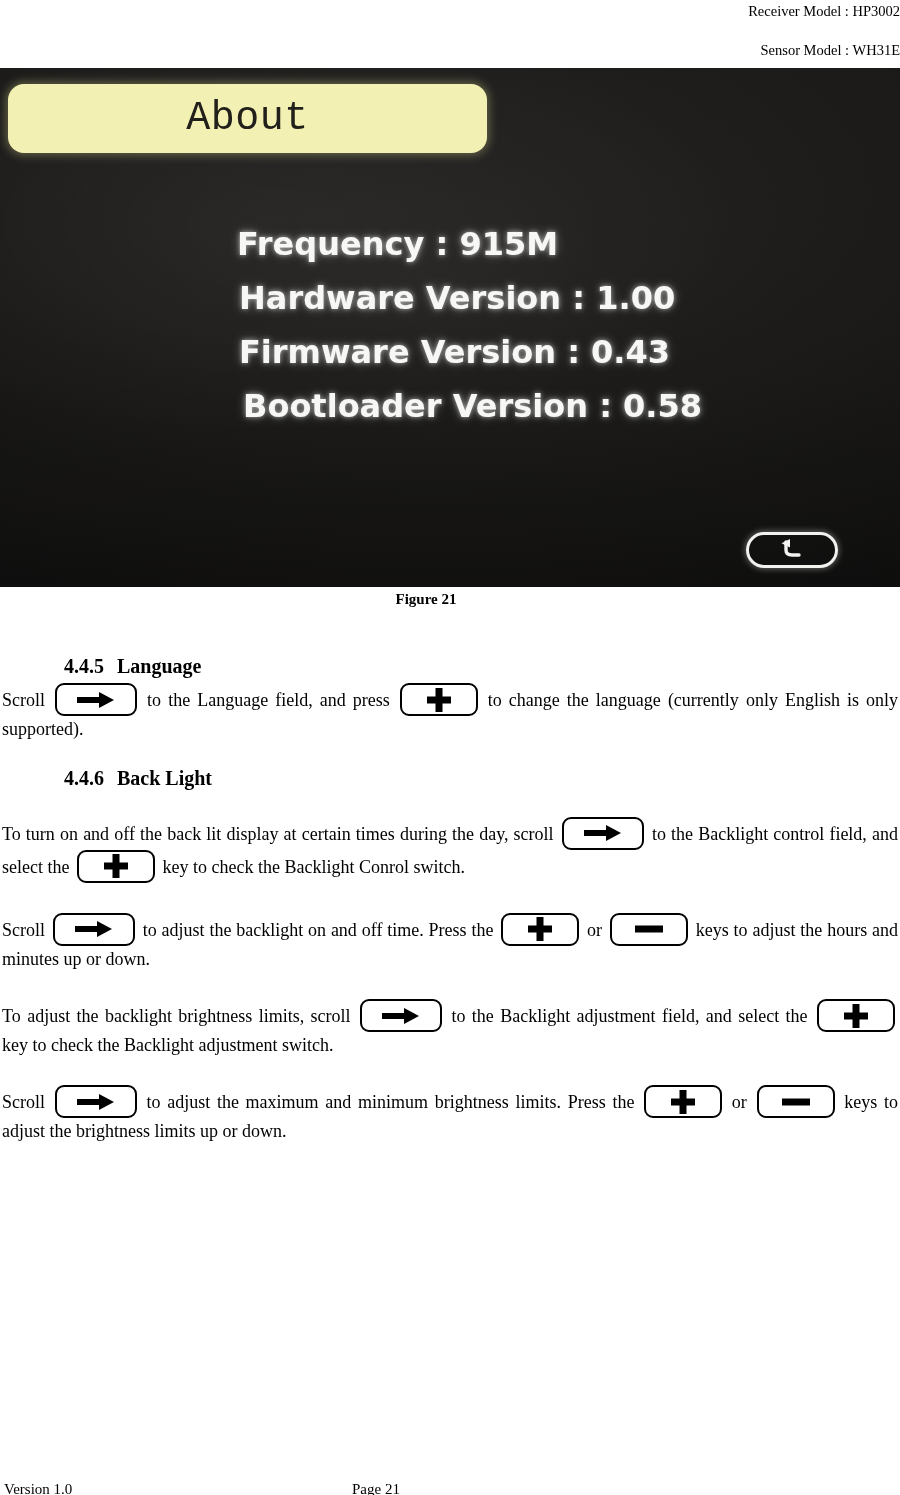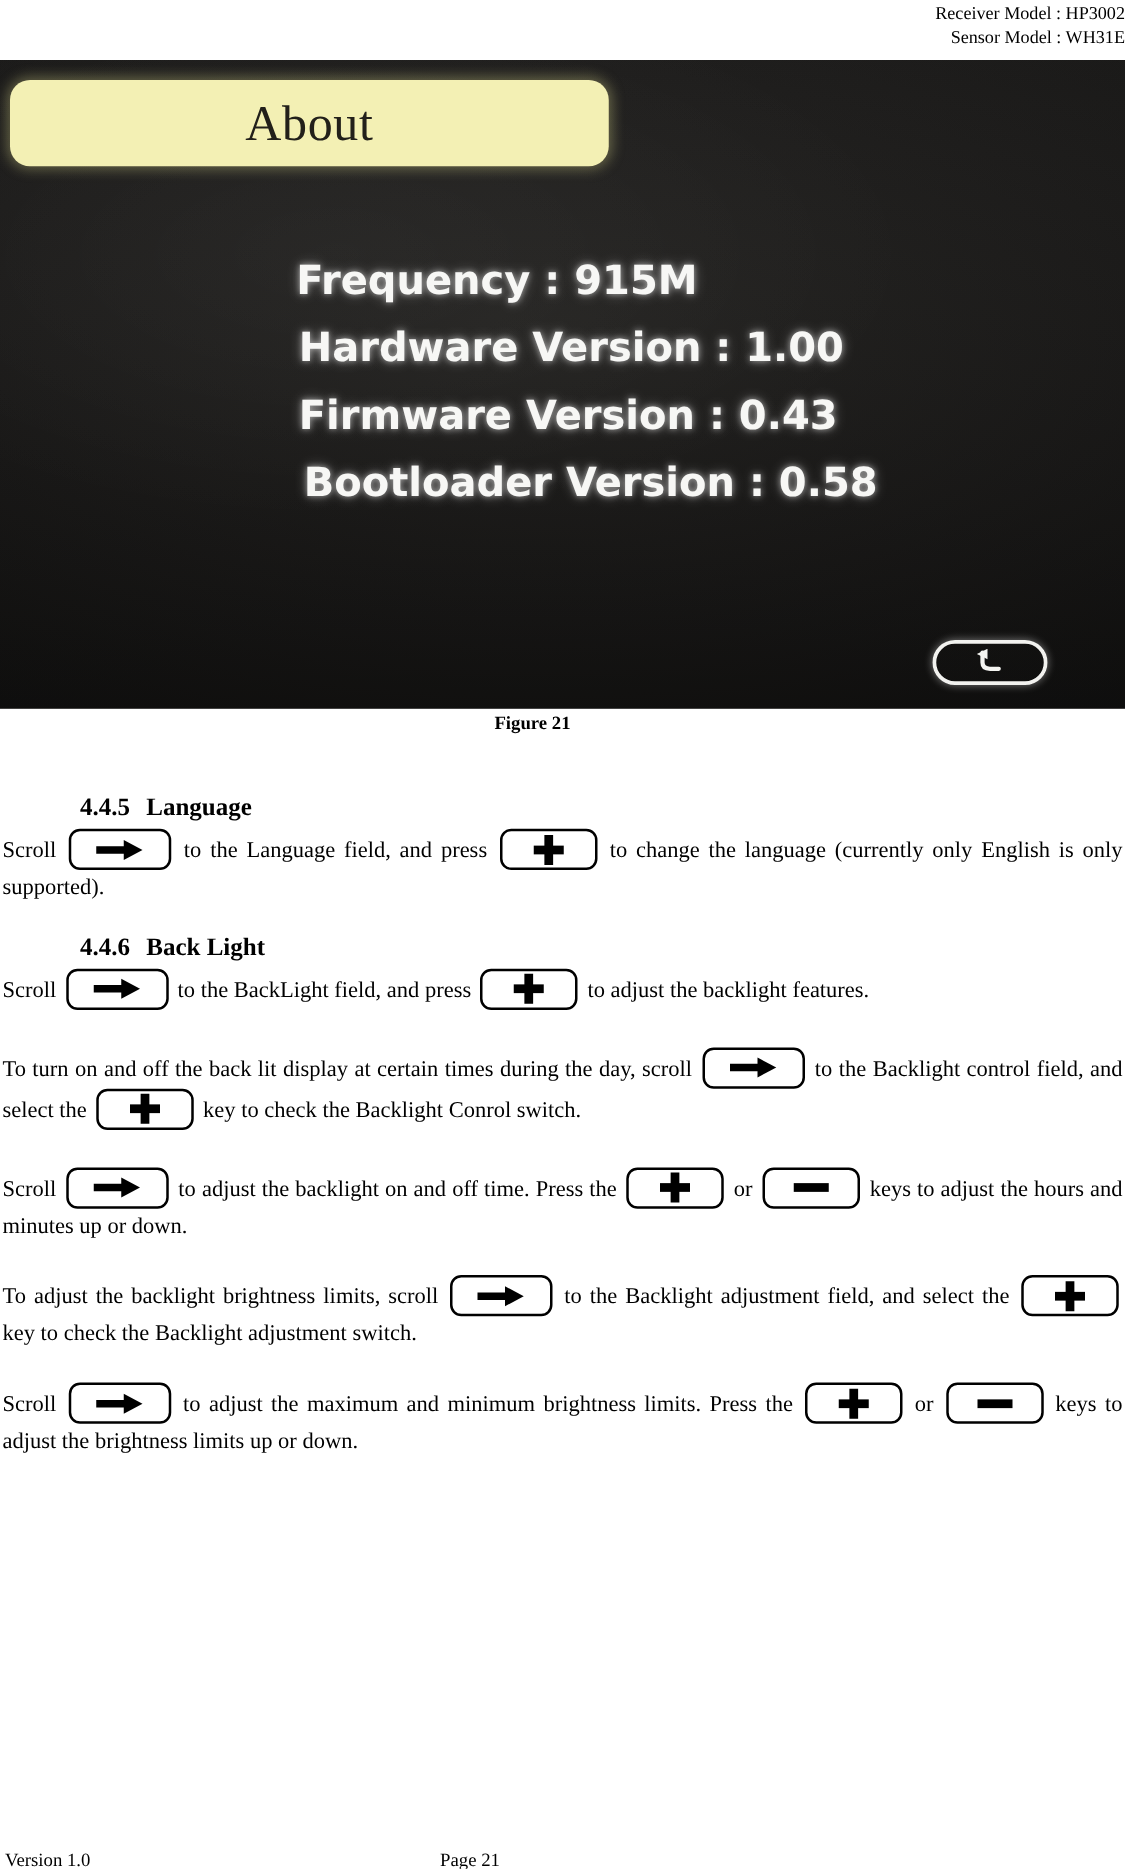--- a/index.html
+++ b/index.html
@@ -16,21 +16,21 @@
 
   
   .doc-header {
     width: 900px;
     padding-top: 2px;
     text-align: right;
     font-size: 14.5px;
     line-height: 1.32;
   }
   .doc-header .hdr-line { display: block; }
-  .doc-header .hdr-line.indent { padding-left: 18px; }
+  .doc-header .hdr-line.indent { padding-left: 18px; margin-top: 20px; }
 
   
   .screen-photo {
     position: relative;
     width: 900px;
     height: 519px;
     margin-top: 8px;
     background:
       radial-gradient(ellipse 120% 90% at 48% 42%, #262523 0%, #1b1a19 45%, #0d0d0c 100%);
     overflow: hidden;
@@ -54,21 +54,21 @@
     height: 69px;
     background: #f3f0b4;
     border-radius: 16px;
     box-shadow: 0 0 10px 2px rgba(235,232,150,0.35);
     display: flex;
     align-items: center;
     justify-content: center;
     z-index: 2;
   }
   .about-bar .about-text {
-    font-family: Liberation Serif, serif;
+    font-family: Liberation Mono, monospace;
     font-size: 40px;
     font-weight: 400;
     color: #22201a;
     letter-spacing: 0.5px;
     line-height: 1;
   }
 
   .info-block {
     position: absolute;
     left: 237px;
@@ -217,31 +217,20 @@
           <rect x="9.5" y="1" width="7" height="24" fill="#000"></rect>
           <rect x="1" y="9.5" width="24" height="7" fill="#000"></rect>
         </svg>
       </span><span> to change the language (currently only English is only supported).</span></p>
 
   <div class="spacer-sm"></div>
 
   <h3 class="section-heading">
     <span class="sec-num">4.4.6</span><span>Back Light</span>
   </h3>
-  <p class="para"><span>Scroll </span><span class="key k-arrow">
-        <svg width="46" height="18" viewBox="0 0 46 18" aria-hidden="true">
-          <rect x="4" y="6" width="25" height="6" fill="#000"></rect>
-          <path d="M26 1 L41 9 L26 17 Z" fill="#000"></path>
-        </svg>
-      </span><span> to the BackLight field, and press </span><span class="key k-plus">
-        <svg width="26" height="26" viewBox="0 0 26 26" aria-hidden="true">
-          <rect x="9.5" y="1" width="7" height="24" fill="#000"></rect>
-          <rect x="1" y="9.5" width="24" height="7" fill="#000"></rect>
-        </svg>
-      </span><span> to adjust the backlight features.</span></p>
 
   <div class="spacer-md"></div>
 
   <p class="para"><span>To turn on and off the back lit display at certain times during the day, scroll </span><span class="key k-arrow">
         <svg width="46" height="18" viewBox="0 0 46 18" aria-hidden="true">
           <rect x="4" y="6" width="25" height="6" fill="#000"></rect>
           <path d="M26 1 L41 9 L26 17 Z" fill="#000"></path>
         </svg>
       </span><span> to the Backlight control field, and select the </span><span class="key k-plus">
         <svg width="26" height="26" viewBox="0 0 26 26" aria-hidden="true">

